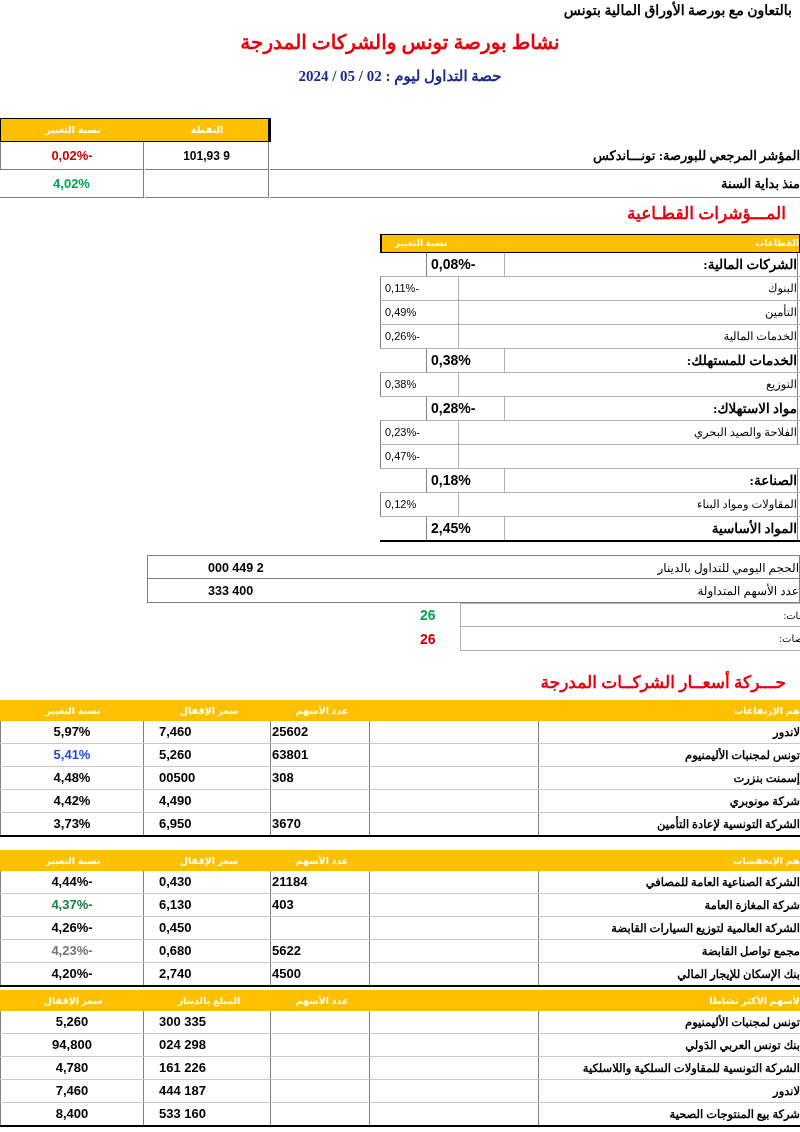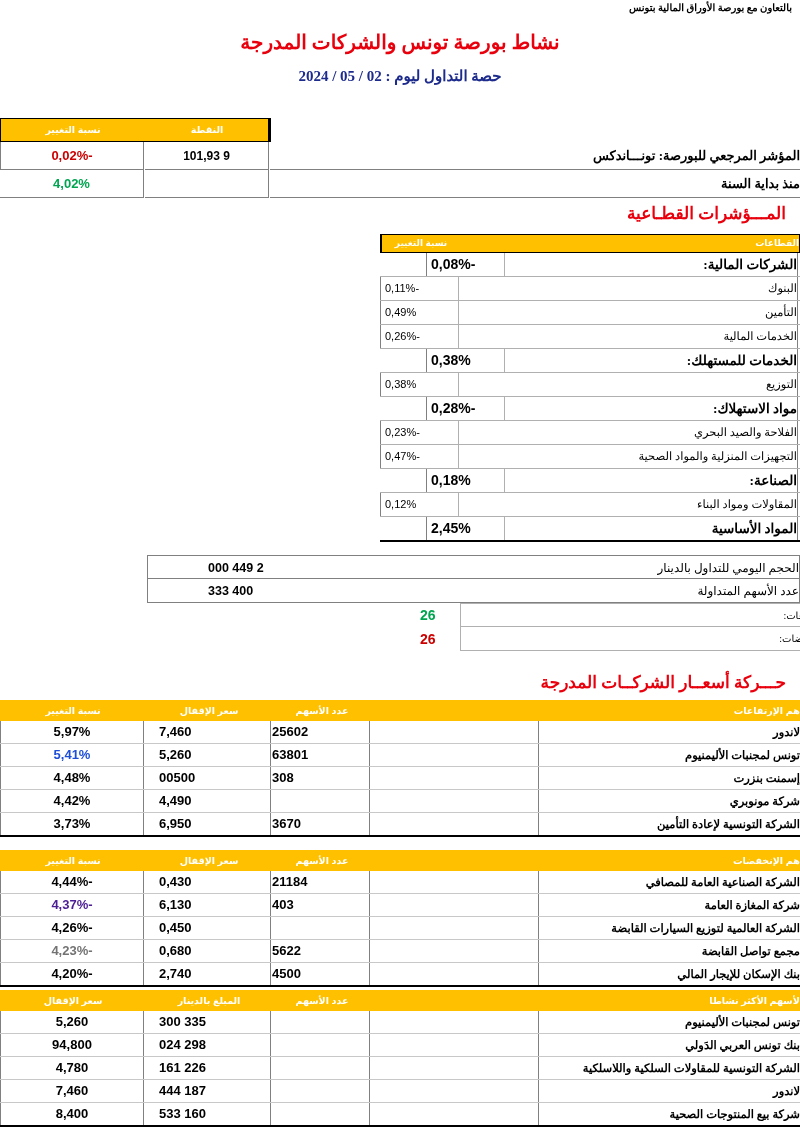--- a/index.html
+++ b/index.html
@@ -10,21 +10,21 @@
     font-family:"Liberation Serif","DejaVu Serif",serif;
     color:#000;
     position:relative;
     overflow:hidden;
   }
   .page{position:relative;width:800px;height:1132px;}
 
   
   .coop-line{
     position:absolute;top:2px;right:8px;
-    font-size:10px;font-weight:bold;color:#000;
+    font-size:14px;font-weight:bold;color:#000;
     white-space:nowrap;
   }
   .main-title{
     position:absolute;top:30px;left:0;width:800px;
     text-align:center;
     font-size:20px;font-weight:bold;color:#e8000d;
     white-space:nowrap;
   }
   .sub-title{
     position:absolute;top:67px;left:0;width:800px;
@@ -268,21 +268,20 @@
         <div class="sect-row">
           <div class="v big">-0,28%</div>
           <div class="n head-cat">مواد الاستهلاك:</div>
         </div>
         <div class="sect-row">
           <div class="v">-0,23%</div>
           <div class="n">الفلاحة والصيد البحري</div>
         </div>
         <div class="sect-row">
           <div class="v">-0,47%</div>
-          <div class="n">التجهيزات المنزلية والمواد الصحية</div>
         </div>
         <div class="sect-row">
           <div class="v big">0,18%</div>
           <div class="n head-cat">الصناعة:</div>
         </div>
         <div class="sect-row">
           <div class="v">0,12%</div>
           <div class="n">المقاولات ومواد البناء</div>
         </div>
         <div class="sect-row">
@@ -368,21 +367,21 @@
     </div>
     <div id="losers-rows">
         <div class="mrow">
           <div class="c col-pct n1 down" style="color: rgb(0, 0, 0);">-4,44%</div>
           <div class="c col-price n2">0,430</div>
           <div class="c col-shares n3">21184</div>
           <div class="c col-blank"></div>
           <div class="c col-name name">الشركة الصناعية العامة للمصافي</div>
         </div>
         <div class="mrow">
-          <div class="c col-pct n1 down" style="color: #4c1d95;">-4,37%</div>
+          <div class="c col-pct n1 down" style="color: #15803d;">-4,37%</div>
           <div class="c col-price n2">6,130</div>
           <div class="c col-shares n3">403</div>
           <div class="c col-blank"></div>
           <div class="c col-name name">شركة المغازة العامة</div>
         </div>
         <div class="mrow">
           <div class="c col-pct n1 down" style="color: rgb(0, 0, 0);">-4,26%</div>
           <div class="c col-price n2">0,450</div>
           <div class="c col-shares n3"></div>
           <div class="c col-blank"></div>

